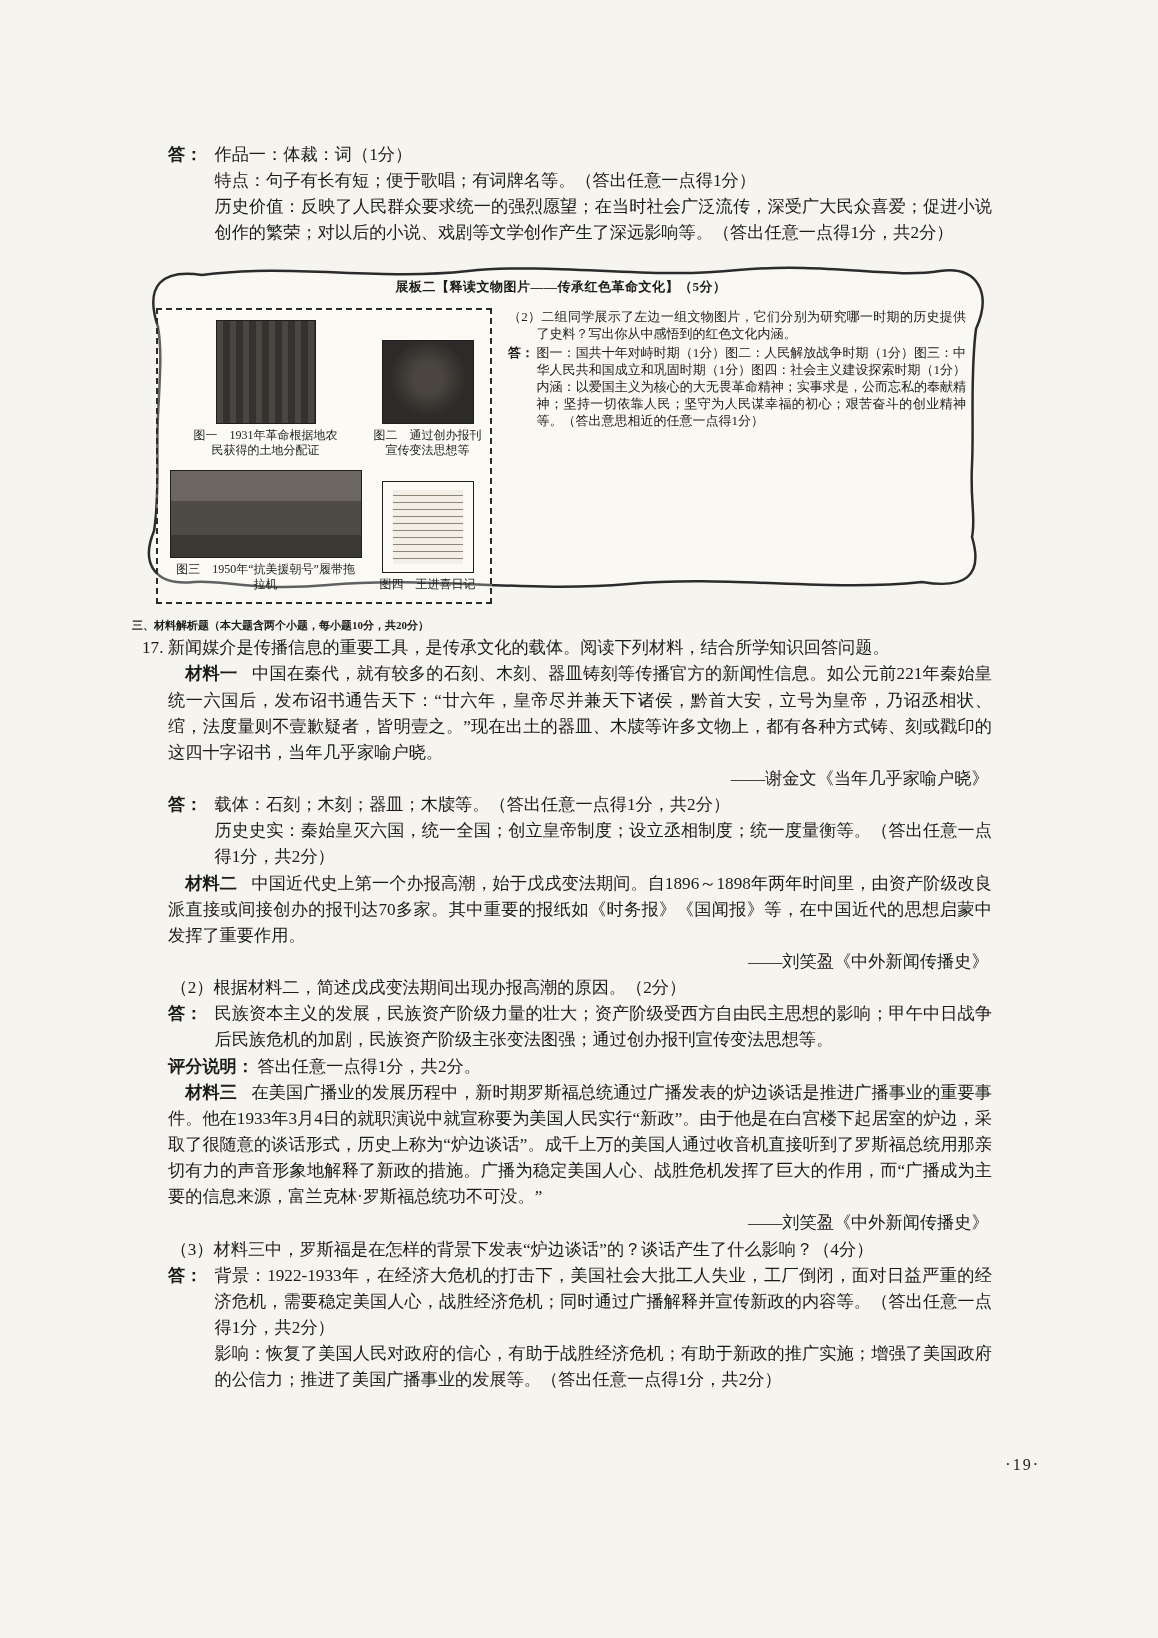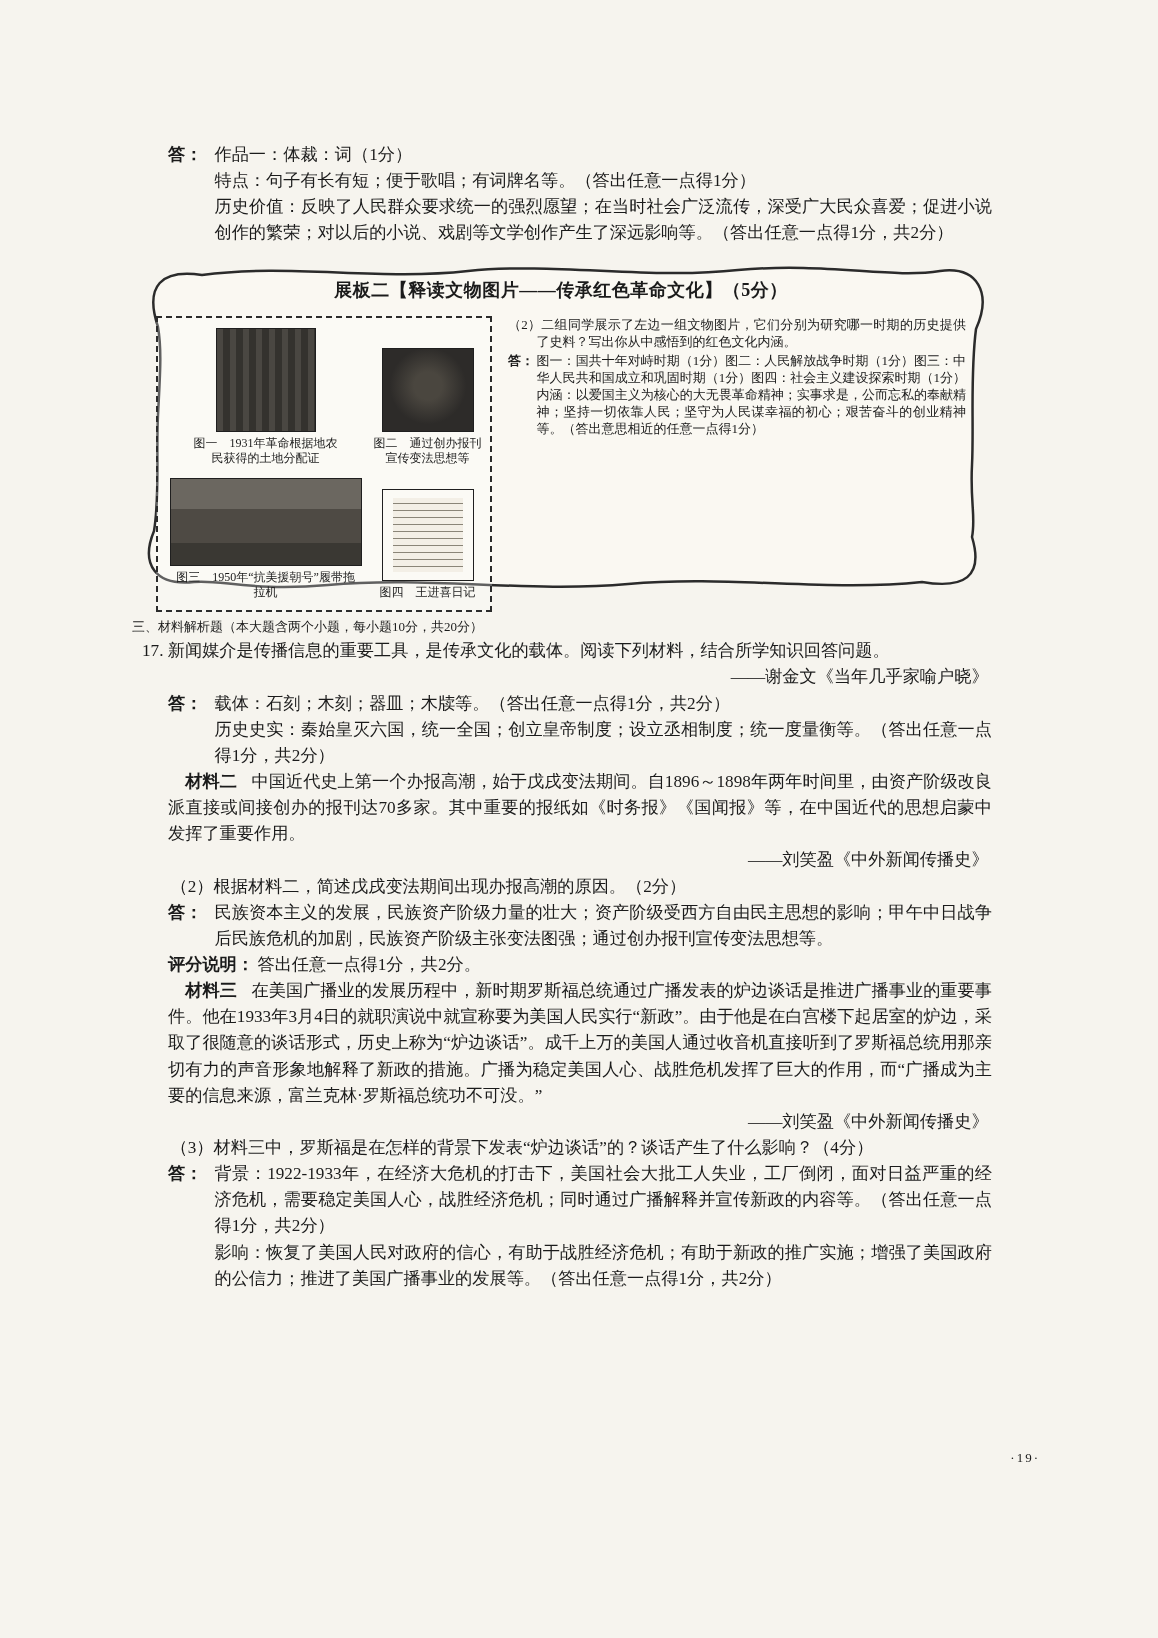--- a/index.html
+++ b/index.html
@@ -19,21 +19,21 @@
   
   .ans-flex{display:flex;align-items:flex-start;}
   .ans-label{flex:none;width:2.7em;font-weight:bold;}
   .ans-body{flex:1;min-width:0;}
   .ans-body p{text-align:justify;}
 
   
   .banner{position:relative;width:878px;height:352px;margin:8px 0 10px -40px;}
   .banner-svg{position:absolute;inset:0;width:100%;height:100%;}
   .banner-inner{position:absolute;left:28px;right:40px;top:22px;bottom:24px;}
-  .banner-title{text-align:center;font-weight:bold;font-size:18px;margin-bottom:12px;letter-spacing:.5px;}
+  .banner-title{text-align:center;font-weight:bold;font-size:13px;margin-bottom:12px;letter-spacing:.5px;}
   .banner-cols{display:flex;gap:16px;align-items:flex-start;}
   .artifact-box{flex:none;width:336px;border:2px dashed #2b2b2b;padding:10px 6px;box-sizing:border-box;background:rgba(255,255,255,.25);}
   .artifact-grid{display:grid;grid-template-columns:1.8fr 1fr;row-gap:12px;column-gap:4px;justify-items:center;align-items:end;}
   figure{margin:0;display:flex;flex-direction:column;align-items:center;}
   .fig-cap{font-size:12px;line-height:1.25;text-align:center;margin-top:4px;max-width:150px;}
   .cap-wide{max-width:190px;}
   .fig-img{border:1px solid #1f1f1f;box-sizing:border-box;}
   .img1{width:100px;height:104px;background:#3d3b38;
         background-image:repeating-linear-gradient(90deg,#4a4742 0 6px,#34322e 6px 13px);}
   .img2{width:92px;height:84px;background:#2d2b29;
@@ -41,28 +41,28 @@
   .img3{width:192px;height:88px;background:#57534c;
         background-image:linear-gradient(180deg,#6b6760 0 35%,#4e4a44 35% 75%,#3a3833 75% 100%);}
   .img4{width:92px;height:92px;background:#f3efe6;padding:8px 10px;
         background-image:repeating-linear-gradient(180deg,transparent 0 6px,#8a8578 6px 7px);
         background-clip:content-box;}
   .banner-right{flex:1;min-width:0;font-size:13px;line-height:1.31;}
   .ex-q{padding-left:2.2em;text-indent:-2.2em;text-align:justify;margin-bottom:2px;}
   .banner-right .ans-label{width:2.2em;}
 
   
-  .section-heading{font-weight:normal;font-size:13px;margin:4px 0 2px -36px;}
+  .section-heading{font-weight:bold;font-size:11px;margin:4px 0 2px -36px;}
   .q17-intro{margin-left:-26px;text-align:justify;}
   .material{text-indent:1em;text-align:justify;}
   .mat-label{font-weight:bold;margin-right:.85em;}
   .source{text-align:right;padding-right:.2em;}
   .qline{padding-left:2.7em;text-indent:-2.7em;text-align:justify;margin-left:.15em;}
   .scoring .ans-label{width:5.2em;}
-  .pagenum{position:absolute;right:118px;bottom:172px;font-size:13px;letter-spacing:2px;}
+  .pagenum{position:absolute;right:118px;bottom:164px;font-size:16px;letter-spacing:2px;}
 </style>
 </head>
 <body>
 
 <div class="content">
 
   <div class="ans-flex">
     <span class="ans-label">答：</span>
     <div class="ans-body">
       <p>作品一：体裁：词（1分）</p>
@@ -108,20 +108,21 @@
           </div>
         </div>
       </div>
     </div>
   </div>
 
   <div class="section-heading">三、材料解析题（本大题含两个小题，每小题10分，共20分）</div>
 
   <p class="q17-intro">17. 新闻媒介是传播信息的重要工具，是传承文化的载体。阅读下列材料，结合所学知识回答问题。</p>
 
+  <p class="material"><b class="mat-label">材料一</b><span>中国在秦代，就有较多的石刻、木刻、器皿铸刻等传播官方的新闻性信息。如公元前221年秦始皇统一六国后，发布诏书通告天下：“廿六年，皇帝尽并兼天下诸侯，黔首大安，立号为皇帝，乃诏丞相状、绾，法度量则不壹歉疑者，皆明壹之。”现在出土的器皿、木牍等许多文物上，都有各种方式铸、刻或戳印的这四十字诏书，当年几乎家喻户晓。</span></p>
   <p class="source">——谢金文《当年几乎家喻户晓》</p>
 
   <div class="ans-flex">
     <span class="ans-label">答：</span>
     <div class="ans-body">
       <p>载体：石刻；木刻；器皿；木牍等。（答出任意一点得1分，共2分）</p>
       <p>历史史实：秦始皇灭六国，统一全国；创立皇帝制度；设立丞相制度；统一度量衡等。（答出任意一点得1分，共2分）</p>
     </div>
   </div>
 

